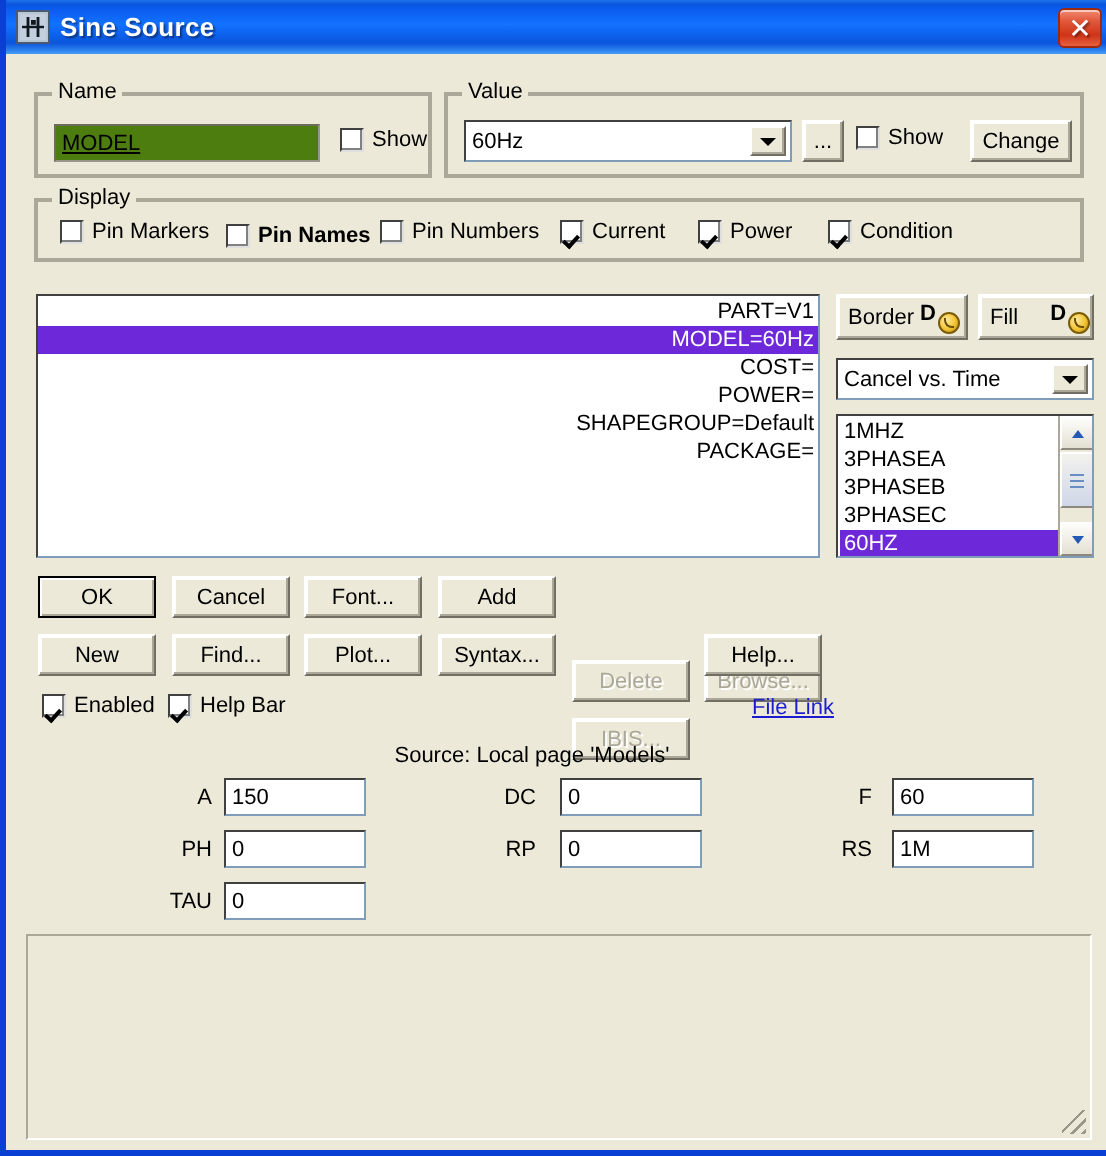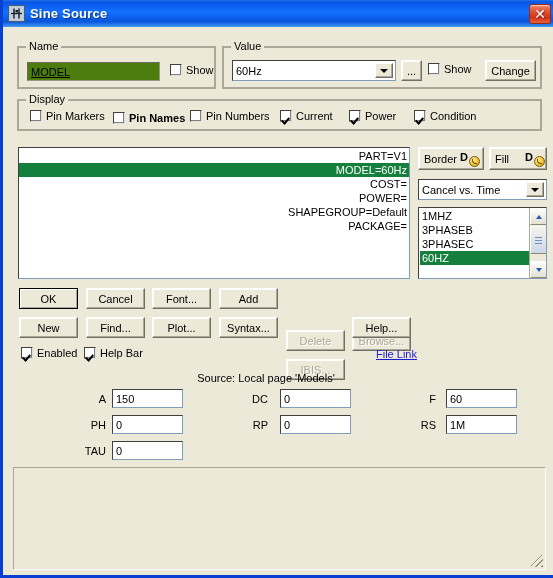--- a/index.html
+++ b/index.html
@@ -115,21 +115,21 @@
     display:flex;align-items:center;justify-content:center;
   }
   .tri-down{width:0;height:0;border-left:4px solid transparent;border-right:4px solid transparent;border-top:4px solid #000;}
 
   .listbox{
     box-sizing:border-box;background:#fff;
     border:1px solid #7f9db9;border-top-color:#404040;border-left-color:#404040;
     overflow:hidden;
   }
   .lbrow{font-size:11px;padding:0 2px;height:14px;line-height:14px;color:#000;white-space:nowrap;}
-  .lbrow.sel{background:#15803d;color:#fff;}
+  .lbrow.sel{background:#6d28d9;color:#fff;}
 
   .scroll{
     position:absolute;right:0;top:0;bottom:0;width:16px;background:#ece9d8;
     border-left:1px solid #aca899;
   }
   .sbtn{
     position:absolute;left:0;width:15px;height:15px;
     background:linear-gradient(to bottom,#fdfdfb,#e3e0d2);
     border:1px solid #fff;border-right-color:#8d8a7d;border-bottom-color:#8d8a7d;
     display:flex;align-items:center;justify-content:center;
@@ -276,20 +276,21 @@
     <div class="combo" style="position:absolute;left:412px;top:152px;width:129px;">
       <span>Cancel vs. Time</span>
       <span class="arrowbtn">
         <span class="tri-down"></span>
       </span>
     </div>
 
     <div class="listbox" style="position:absolute;left:412px;top:180px;width:129px;height:72px;position:absolute;">
       <div style="position:absolute;left:1px;top:1px;right:17px;">
         <div class="lbrow">1MHZ</div>
+        <div class="lbrow">3PHASEA</div>
         <div class="lbrow">3PHASEB</div>
         <div class="lbrow">3PHASEC</div>
         <div class="lbrow sel">60HZ</div>
       </div>
       <div class="scroll">
         <div class="sbtn" style="top:0;">
           <span class="tri-up-s"></span>
         </div>
         <div class="sthumb" style="top:18px;height:26px;">
           <span class="grip"></span>

